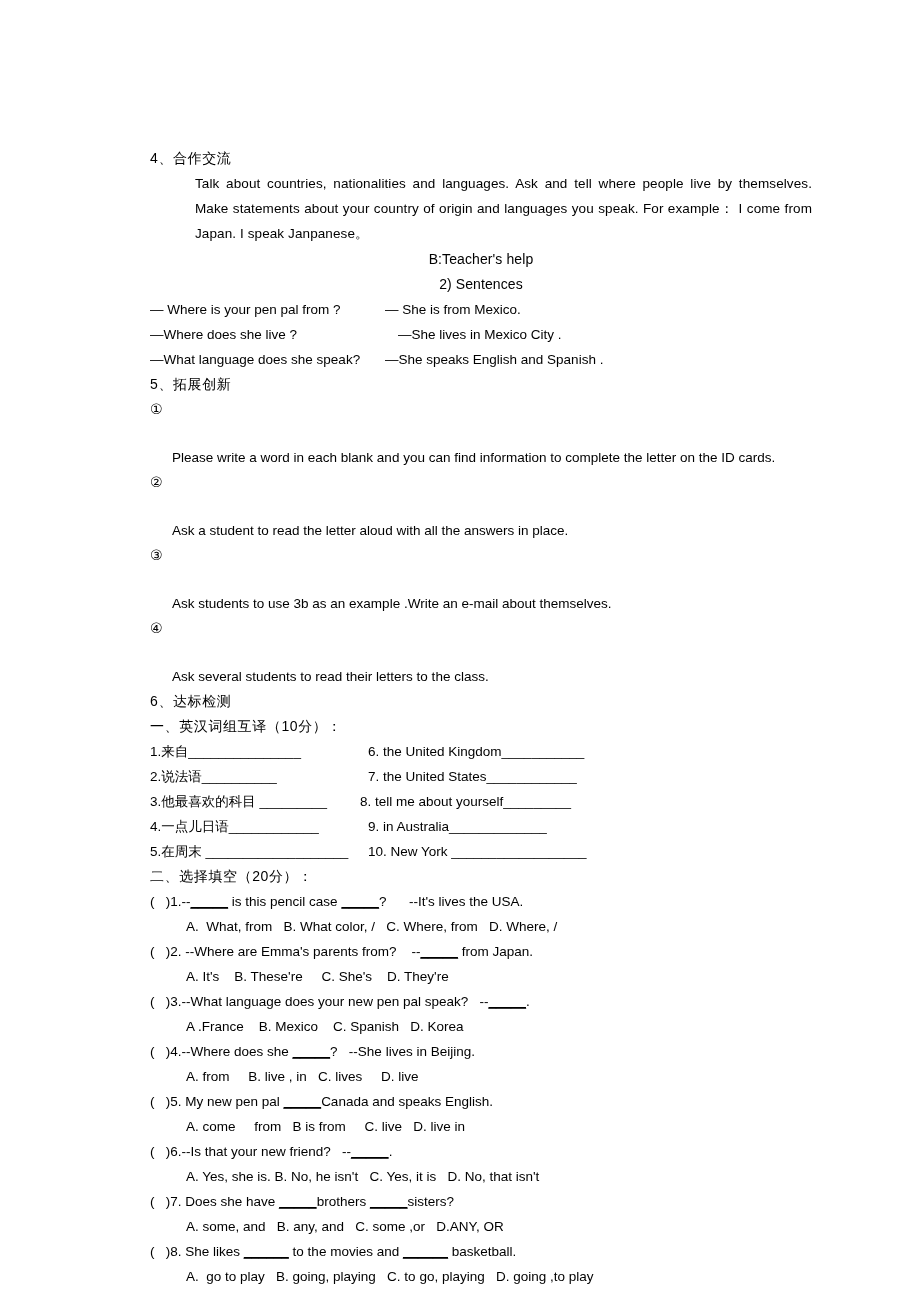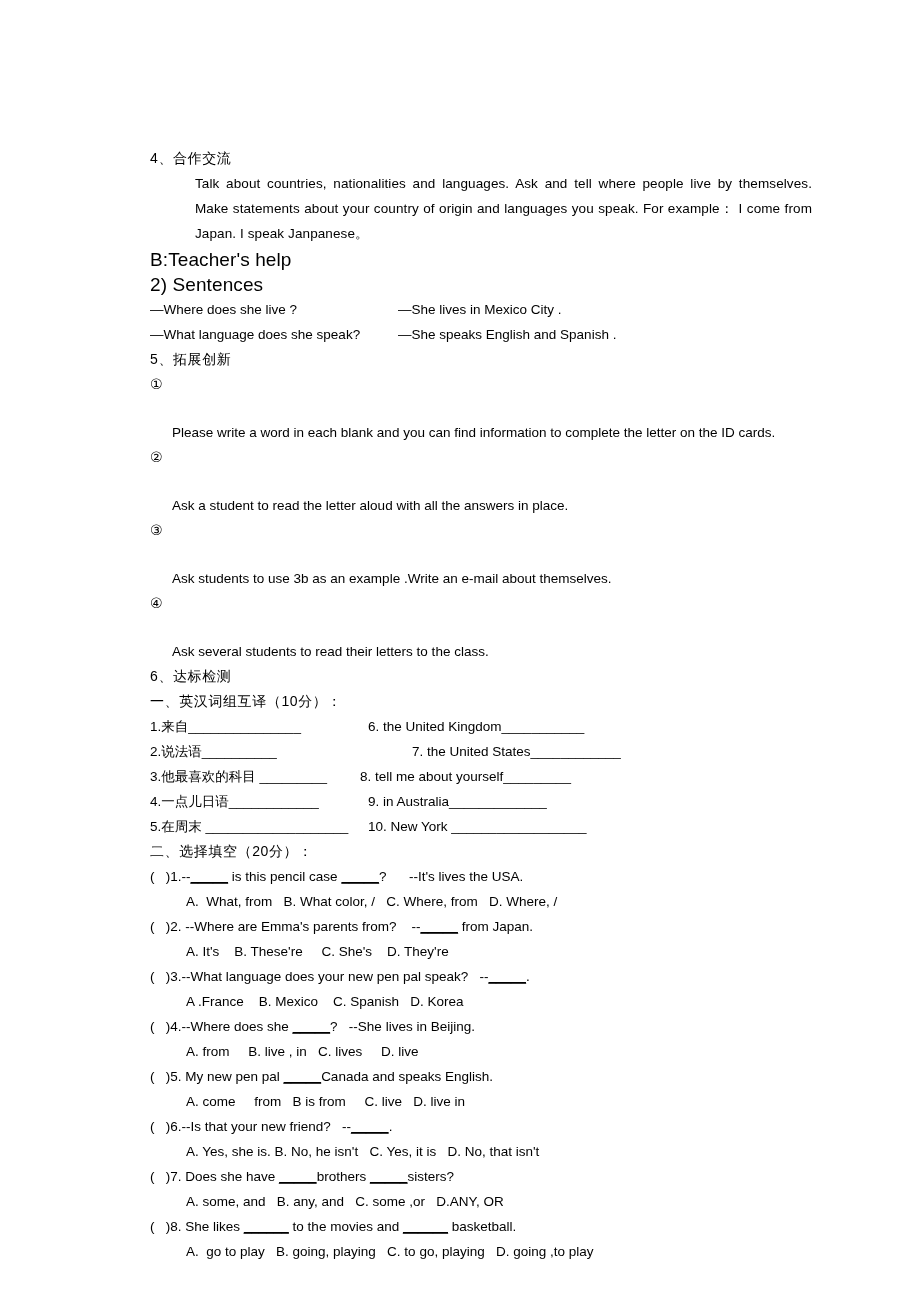--- a/index.html
+++ b/index.html
@@ -26,24 +26,25 @@
   }
   .content {
     position: absolute;
     left: 150px;
     top: 146px;
     width: 662px;
   }
 
   
   .line {
-    font-size: 19px;
+    font-size: 14px;
     line-height: 25px;
     white-space: pre-wrap;
     letter-spacing: 0.1px;
+    text-align: center;
   }
   .cn {
     font-size: 14px;
     line-height: 25px;
     letter-spacing: 0.6px;
   }
   .para {
     font-size: 13.5px;
     line-height: 25.2px;
     text-align: justify;
@@ -119,26 +120,30 @@
     <div class="cn">4、合作交流</div>
 
     <div class="para">Talk about countries, nationalities and languages. Ask and tell where people live by themselves. Make statements about your country of origin and languages you speak. For example： I come from Japan. I speak Janpanese。</div>
 
     <div class="line">B:Teacher's help</div>
 
 
     <div class="line">2) Sentences</div>
 
     <div class="trow">
+      <span class="tleft">— Where is your pen pal from ?</span>
+      <span class="tright" style="left:235px;">— She is from Mexico.</span>
+    </div>
+    <div class="trow">
       <span class="tleft">—Where does she live ?</span>
       <span class="tright" style="left:248px;">—She lives in Mexico City .</span>
     </div>
     <div class="trow">
       <span class="tleft">—What language does she speak?</span>
-      <span class="tright" style="left:235px;margin-left:13px;">—She speaks English and Spanish .</span>
+      <span class="tright" style="left:235px;">—She speaks English and Spanish .</span>
     </div>
 
     <div class="cn">5、拓展创新</div>
 
     <div class="circ-item">
       <span class="circ-num">①</span>
       <span class="circ-text">Please write a word in each blank and you can find information to complete the letter on the ID cards.</span>
     </div>
     <div class="circ-item">
       <span class="circ-num">②</span>
@@ -157,21 +162,21 @@
 
     <div class="cn">一、英汉词组互译（10分）：</div>
 
     <div class="trow">
       <span class="tleft"><span>1.</span><span>来自</span><span class="blank">_______________</span></span>
       <span class="tright" style="left:218px;"><span>6.</span><span> the United Kingdom</span><span class="blank">___________</span></span>
     </div>
 
     <div class="trow">
       <span class="tleft"><span>2.</span><span>说法语</span><span class="blank">__________</span></span>
-      <span class="tright" style="left:218px;margin-left:44px;"><span>7.</span><span> the United States</span><span class="blank">____________</span></span>
+      <span class="tright" style="left:218px;"><span>7.</span><span> the United States</span><span class="blank">____________</span></span>
     </div>
 
     <div class="trow">
       <span class="tleft"><span>3.</span><span>他最喜欢的科目 </span><span class="blank">_________</span></span>
       <span class="tright" style="left:210px;"><span>8.</span><span> tell me about yourself</span><span class="blank">_________</span></span>
     </div>
 
     <div class="trow">
       <span class="tleft"><span>4.</span><span>一点儿日语</span><span class="blank">____________</span></span>
       <span class="tright" style="left:218px;"><span>9.</span><span> in Australia</span><span class="blank">_____________</span></span>

